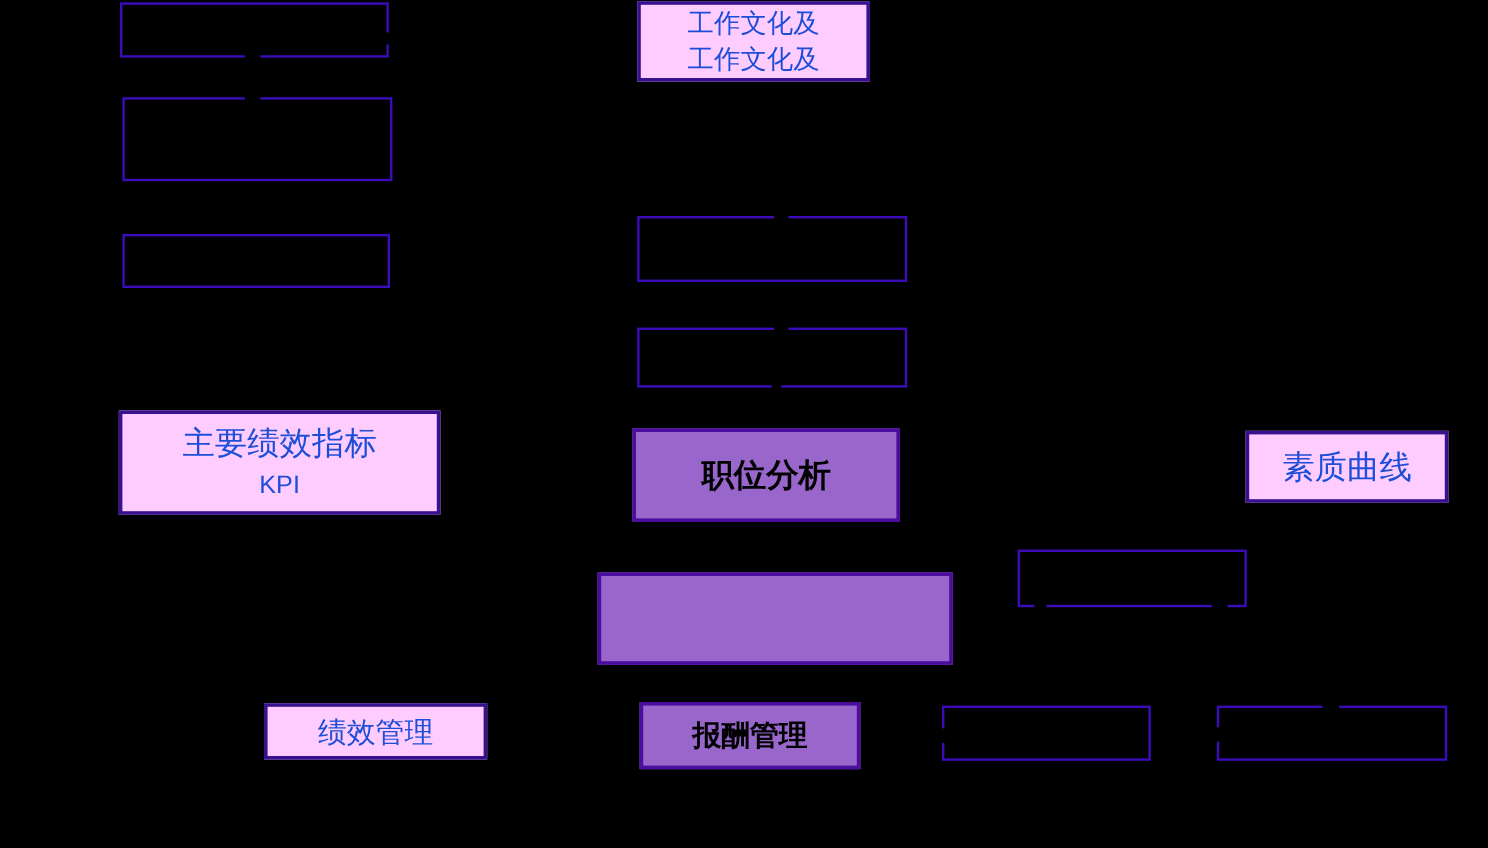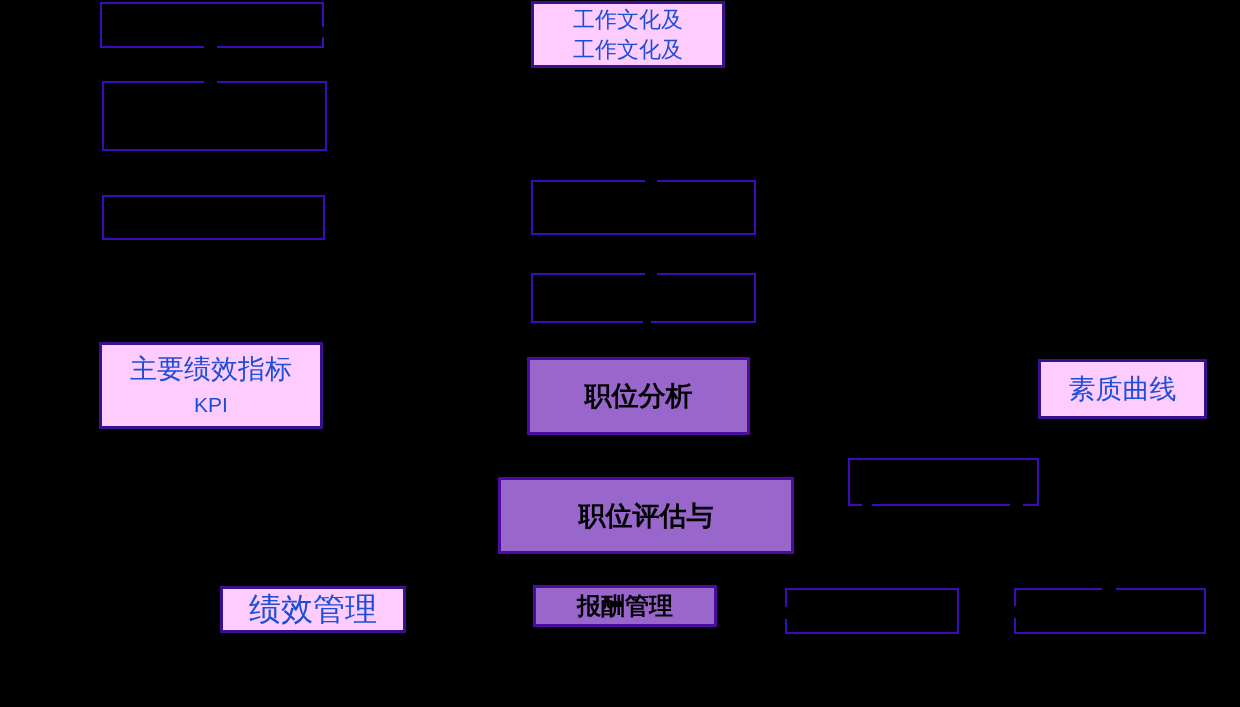--- a/index.html
+++ b/index.html
@@ -40,36 +40,36 @@
   .line{display:block;}
   
   .gap{position:absolute;background:#000;}
   
   #box-work-culture{font-size:22px;line-height:30px;}
   #box-kpi{font-size:27px;line-height:38px;}
   #box-kpi .latin{font-family:"Liberation Sans", sans-serif;font-size:21px;line-height:34px;}
   #box-job-analysis{font-size:27px;}
   #box-quality-curve{font-size:27px;}
   #box-job-evaluation{font-size:27px;line-height:36px;}
-  #box-performance{font-size:32px;}
+  #box-performance{font-size:24px;}
   #box-compensation{font-size:24px;}
   
   #box-empty-1{left:100px;top:2px;width:224px;height:46px;}
   #box-empty-2{left:102px;top:81px;width:225px;height:70px;}
   #box-empty-3{left:102px;top:195px;width:223px;height:45px;}
   #box-work-culture{left:531px;top:1px;width:194px;height:67px;}
   #box-empty-4{left:531px;top:180px;width:225px;height:55px;}
   #box-empty-5{left:531px;top:273px;width:225px;height:50px;}
-  #box-kpi{left:99px;top:342px;width:224px;height:87px;}
+  #box-kpi{left:99px;top:342px;width:268px;height:87px;}
   #box-job-analysis{left:527px;top:357px;width:223px;height:78px;}
   #box-quality-curve{left:1038px;top:359px;width:169px;height:60px;}
   #box-empty-6{left:848px;top:458px;width:191px;height:48px;}
   #box-job-evaluation{left:498px;top:477px;width:296px;height:77px;}
   #box-performance{left:220px;top:586px;width:186px;height:47px;}
-  #box-compensation{left:533px;top:585px;width:184px;height:42px;font-family:Liberation Mono, monospace;}
+  #box-compensation{left:533px;top:585px;width:184px;height:56px;font-family:Liberation Mono, monospace;}
   #box-empty-7{left:785px;top:588px;width:174px;height:46px;}
   #box-empty-8{left:1014px;top:588px;width:192px;height:46px;}
   #scope-label{
     position:absolute;left:58px;top:474px;
     color:#186A9F;
     font-style:italic;
     font-size:28px;
     line-height:37px;
     font-family:"Liberation Serif", serif;
   }
@@ -113,21 +113,20 @@
   <div class="box pink" id="box-quality-curve">
     <span class="line">素质曲线</span>
   </div>
 
   <div class="box empty" id="box-empty-6">
     <div class="gap" style="bottom:-3px;left:12px;width:10px;height:5px;"></div>
     <div class="gap" style="bottom:-3px;right:14px;width:13px;height:5px;"></div>
   </div>
 
   <div class="box purple" id="box-job-evaluation">
-    <span class="line">职位评估与</span>
   </div>
 
 
   <div class="box pink" id="box-performance">
     <span class="line">绩效管理</span>
   </div>
 
   <div class="box purple" id="box-compensation">
     <span class="line">报酬管理</span>
   </div>

